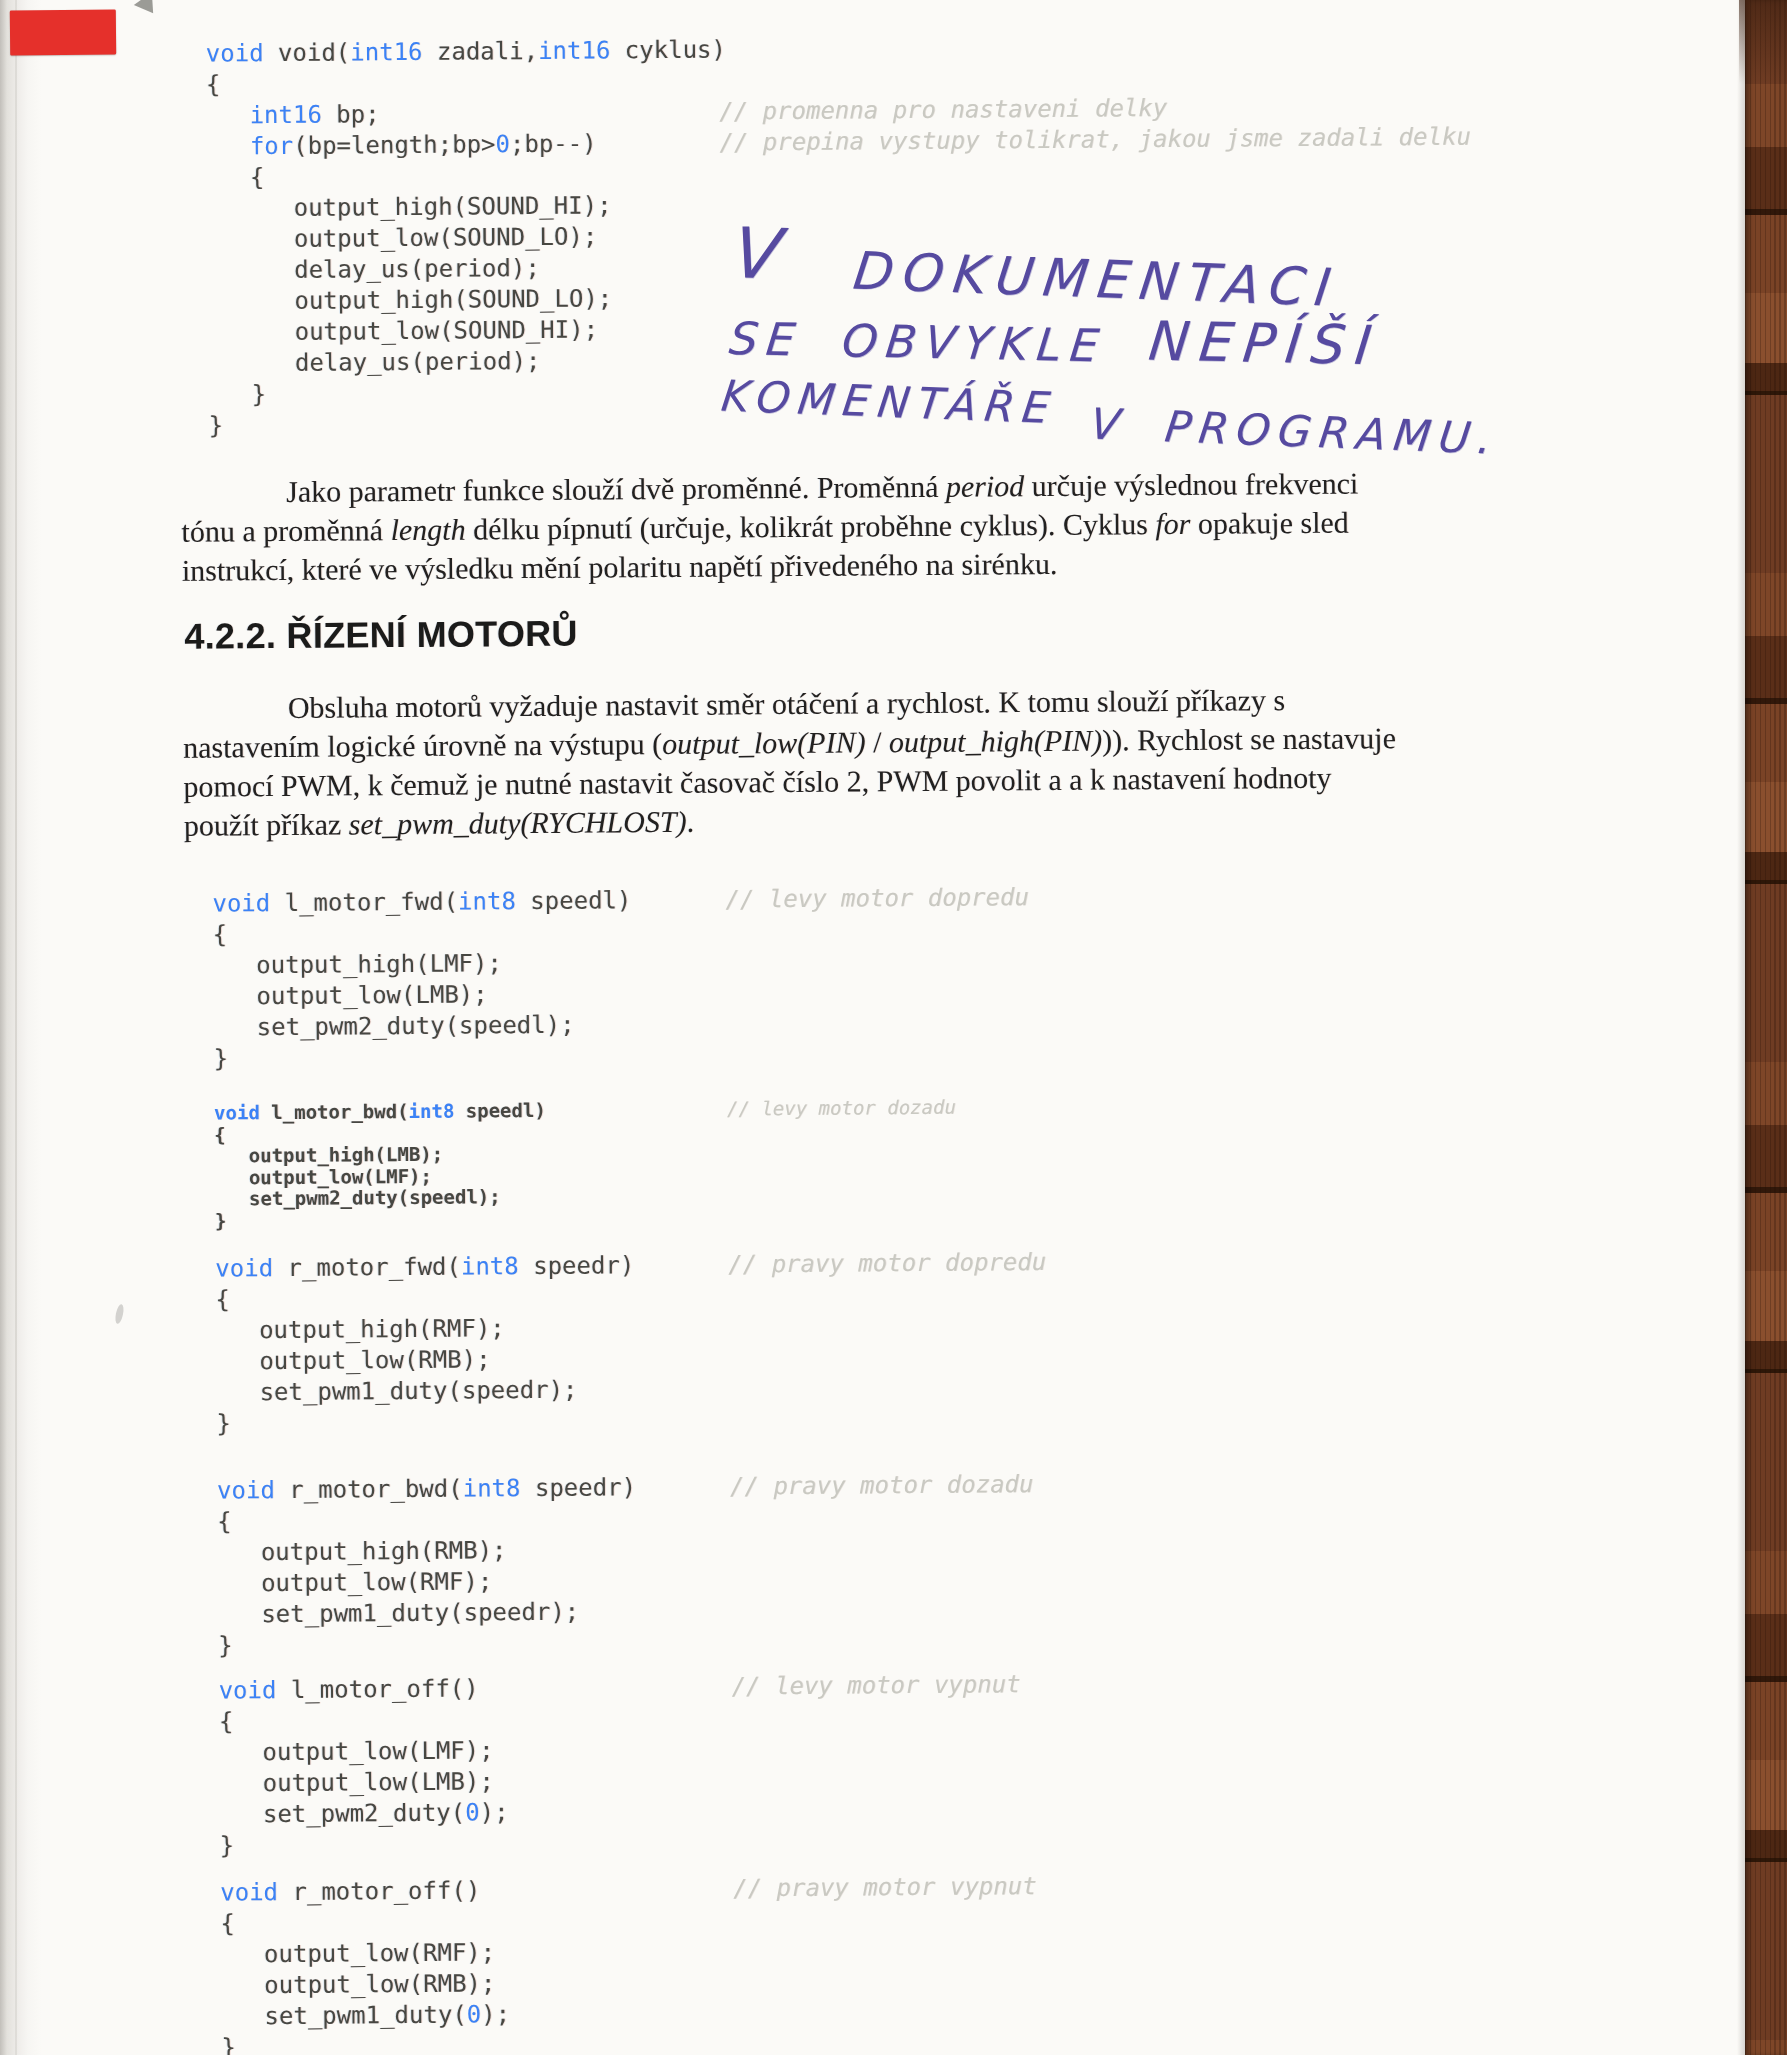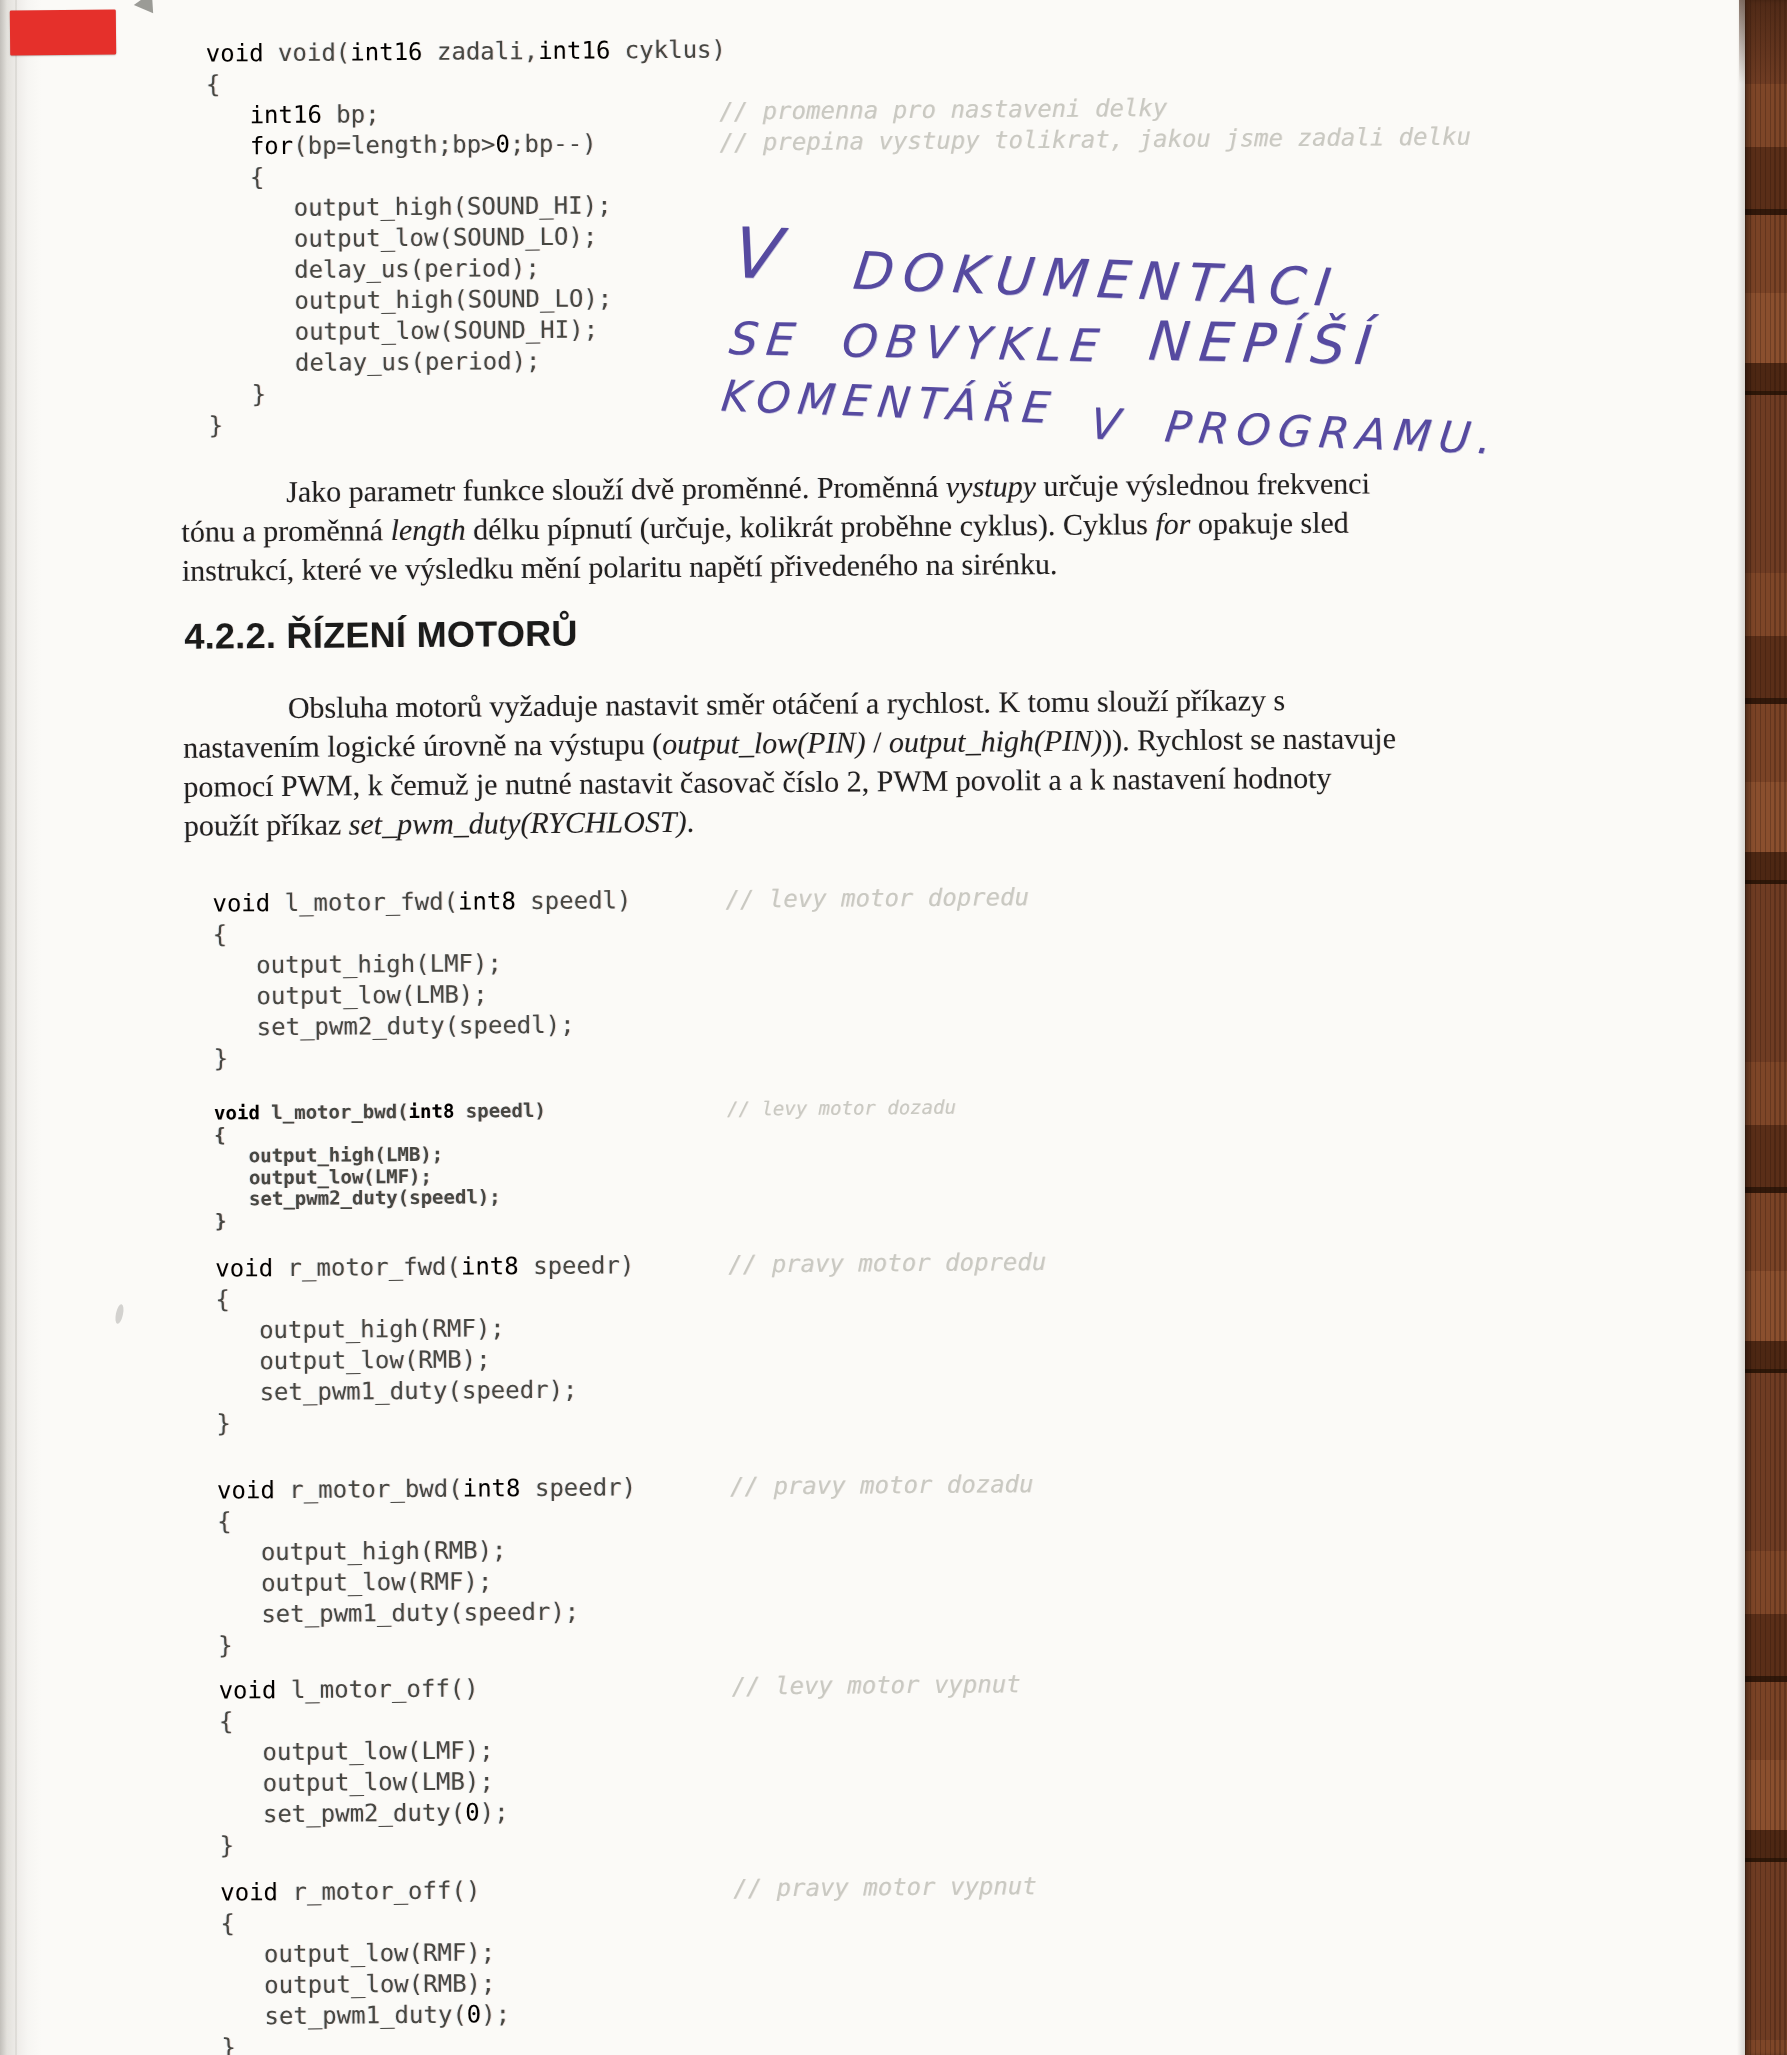--- a/index.html
+++ b/index.html
@@ -56,21 +56,21 @@
     transform:rotate(-.45deg);transform-origin:279px 978px;}
   
   .code-block{
     position:absolute;left:213px;
     font-family:"DejaVu Sans Mono", monospace;
     font-size:24px;line-height:31px;color:#474742;
   }
   .code-block.condensed{font-size:19px;line-height:21.6px;font-weight:bold;color:#3e3e3a;}
   .code-line{position:relative;white-space:pre;}
   .cd{color:#474742;text-shadow:1px 0 0 rgba(190,80,60,.16),-1px 0 0 rgba(80,140,200,.16);}
-  .kw{color:#000000;text-shadow:0.7px 0 0 rgba(190,120,90,.2);}
+  .kw{color:#3b82f6;text-shadow:0.7px 0 0 rgba(190,120,90,.2);}
   .cmt{
     position:absolute;left:513px;top:0;color:#c9c9c2;font-style:italic;
     white-space:pre;text-shadow:0.7px 0 0 rgba(180,160,150,.25);
   }
   .condensed .cmt{font-weight:normal;}
   
   .para{position:absolute;left:185px;width:1536px;color:#222120;
     font-size:30px;line-height:39px;
     text-shadow:0.8px 0 0 rgba(190,90,60,.14),-0.8px 0 0 rgba(70,120,190,.14);}
   .para .pline{white-space:nowrap;}
@@ -94,21 +94,21 @@
 <div class="left-edge"></div>
 <div class="left-edge-line"></div>
 <div class="red-tab"></div>
 <div class="corner-arrow"></div>
 <div class="smudge"></div>
 
 <div id="content">
   <h2 class="heading">4.2.2. ŘÍZENÍ MOTORŮ</h2>
 
 <div class="para" style="top: 472px;">
-      <div class="pline indent"><span>Jako parametr funkce slouží dvě proměnné. Proměnná </span><i>vystupy</i><span> určuje výslednou frekvenci</span></div>
+      <div class="pline indent"><span>Jako parametr funkce slouží dvě proměnné. Proměnná </span><i>period</i><span> určuje výslednou frekvenci</span></div>
       <div class="pline"><span>tónu a proměnná </span><i>length</i><span> délku pípnutí (určuje, kolikrát proběhne cyklus). Cyklus </span><i>for</i><span> opakuje sled</span></div>
       <div class="pline"><span>instrukcí, které ve výsledku mění polaritu napětí přivedeného na sirénku.</span></div>
     </div>
     <div class="para" style="top: 688px;">
       <div class="pline indent"><span>Obsluha motorů vyžaduje nastavit směr otáčení a rychlost. K tomu slouží příkazy s</span></div>
       <div class="pline"><span>nastavením logické úrovně na výstupu (</span><i>output_low(PIN)</i><span> / </span><i>output_high(PIN)</i><span>)). Rychlost se nastavuje</span></div>
       <div class="pline"><span>pomocí PWM, k čemuž je nutné nastavit časovač číslo 2, PWM povolit a a k nastavení hodnoty</span></div>
       <div class="pline"><span>použít příkaz </span><i>set_pwm_duty(RYCHLOST)</i><span>.</span></div>
     </div>
     <div class="code-block" style="top: 38px;">

